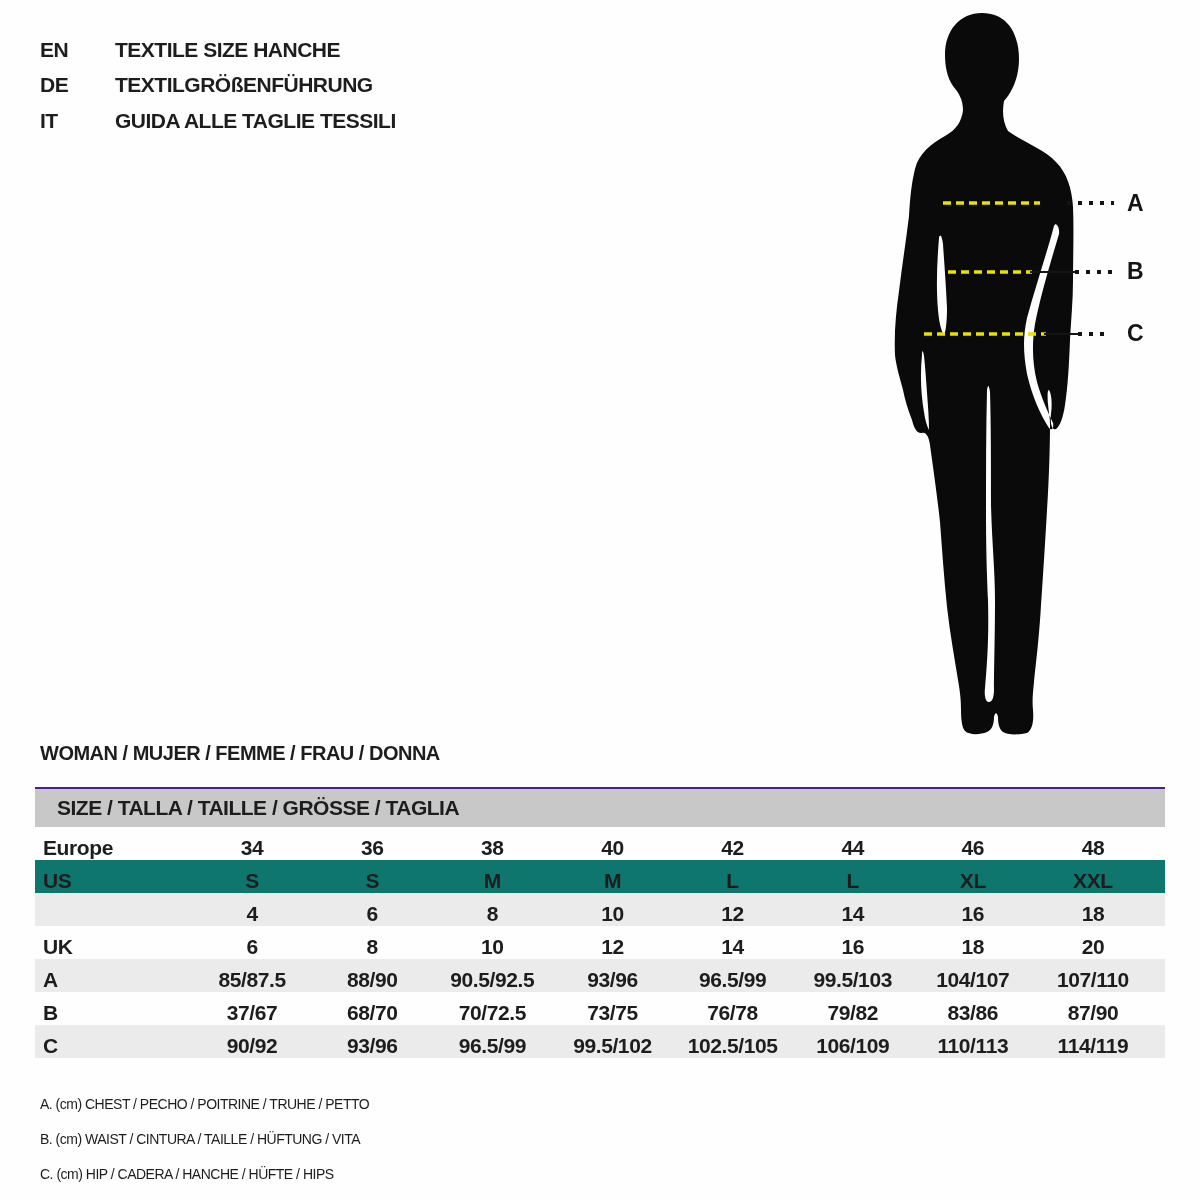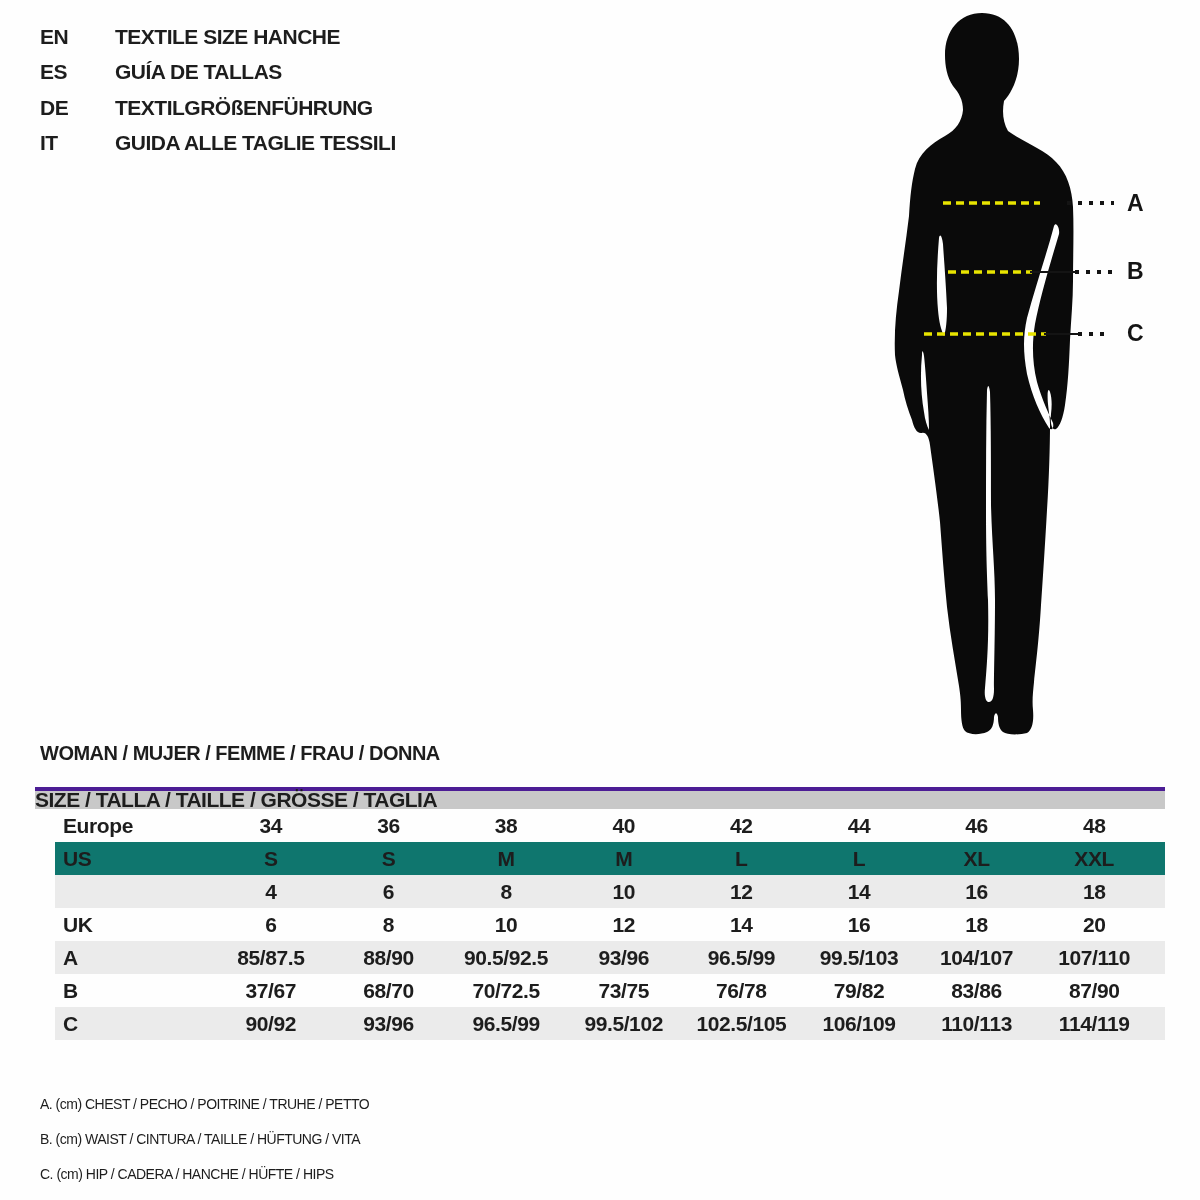--- a/index.html
+++ b/index.html
@@ -1,67 +1,63 @@
 <!DOCTYPE html>
 <html><head>
 <meta charset="utf-8">
 <style>
   html,body { margin:0; padding:0; background:#ffffff; }
   .stage {
     position:relative; width:1200px; height:1200px; background:#fefefe;
     font-family:"Liberation Sans", sans-serif; color:#1d1d1d; overflow:hidden;
   }
   
-  .lang-list { position:absolute; left:40px; top:19px; }
+  .lang-list { position:absolute; left:40px; top:32px; }
   .lang-row { display:flex; height:35.5px; align-items:center;
               font-size:21px; font-weight:bold; letter-spacing:-0.5px; }
   .lang-code { width:75px; flex:0 0 75px; }
   .lang-label { white-space:nowrap; }
 
   
   .figure-svg { position:absolute; left:860px; top:0; }
   .marker-label { position:absolute; font-size:23px; font-weight:bold;
                   letter-spacing:0; color:#141414; }
   .marker-a { left:1127px; top:190px; }
   .marker-b { left:1127px; top:258px; }
   .marker-c { left:1127px; top:320px; }
 
   
   .section-title { position:absolute; left:40px; top:742px;
                    font-size:20px; font-weight:bold; letter-spacing:-0.5px; white-space:nowrap; }
 
   
   .size-table { position:absolute; left:35px; top:787px; width:1130px; }
-  .thead { height:22px; background:#c8c8c8; border-top:4px solid #4c1d95;
-           display:flex; align-items:center; padding-left:0; box-sizing:border-box;
+  .thead { height:40px; background:#c8c8c8; border-top:2px solid #4c1d95;
+           display:flex; align-items:center; padding-left:22px; box-sizing:border-box;
            font-size:21px; font-weight:bold; letter-spacing:-0.5px; }
-  .trow { height:33px; display:flex; align-items:center; padding-right:12px;
-          box-sizing:border-box; font-size:21px; font-weight:bold; letter-spacing:-0.4px;margin-left:20px; }
+  .trow { height:33px; display:flex; align-items:flex-end; padding-right:12px;
+          box-sizing:border-box; font-size:21px; font-weight:bold; letter-spacing:-0.4px; }
   .trow.shade { background:#ebebeb; }
   .cell-label { flex:0 0 157px; width:157px; padding-left:8px; box-sizing:border-box; }
   .cell { flex:1 1 0; text-align:center; white-space:nowrap; }
 
   
   .legend { position:absolute; left:40px; top:1086px; }
   .legend-line { height:35.4px; display:flex; align-items:center;
                  font-size:14px; font-weight:normal; letter-spacing:-0.5px; white-space:nowrap; }
 </style>
 </head>
 <body>
 
 <div class="stage">
 
   <div class="lang-list">
       <div class="lang-row">
         <span class="lang-code">EN</span>
         <span class="lang-label">TEXTILE SIZE HANCHE</span>
-      </div>
-      <div class="lang-row">
-        <span class="lang-code">ES</span>
-        <span class="lang-label">GUÍA DE TALLAS</span>
       </div>
       <div class="lang-row">
         <span class="lang-code">DE</span>
         <span class="lang-label">TEXTILGRÖßENFÜHRUNG</span>
       </div>
       <div class="lang-row">
         <span class="lang-code">IT</span>
         <span class="lang-label">GUIDA ALLE TAGLIE TESSILI</span>
       </div>
     </div>

